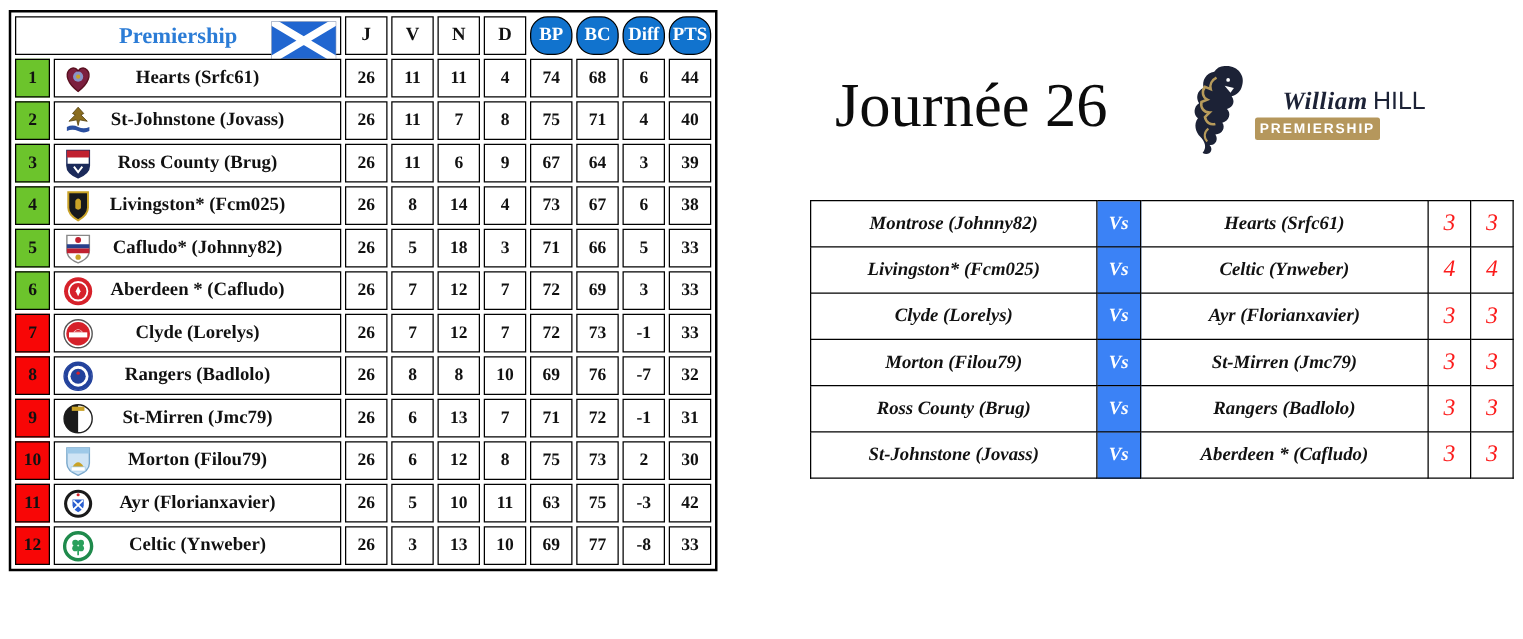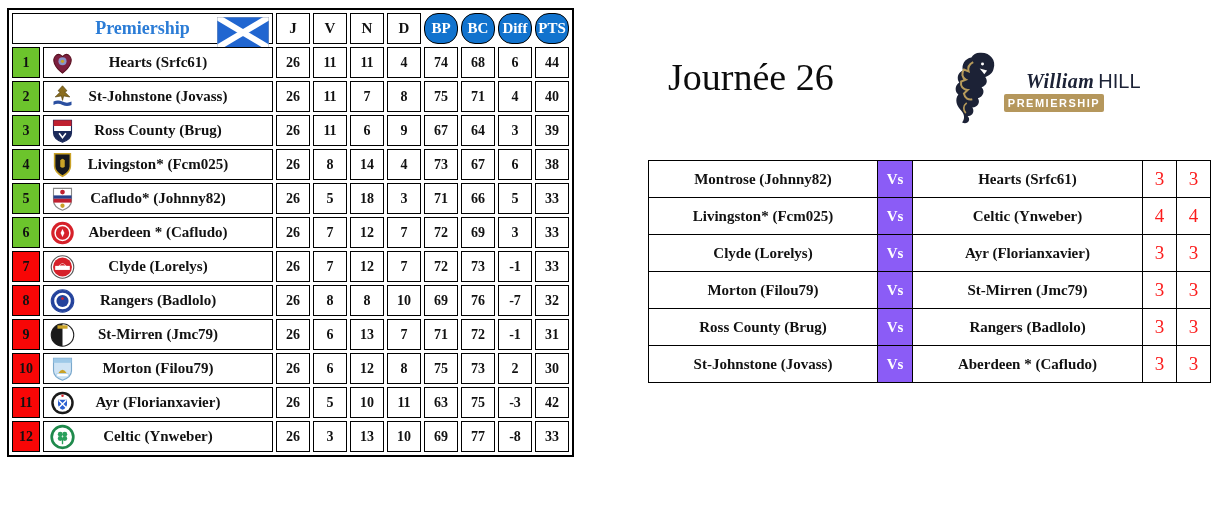--- a/index.html
+++ b/index.html
@@ -29,46 +29,46 @@
   .standings .h-blue { background:#1173ce; color:#fff;border-radius:14px; }
   .zone-green { background:#6cc42c !important; color:#1a1a1a; font-weight:normal; font-size:16px; }
   .zone-red   { background:#f80606 !important; color:#fff;   font-weight:normal; font-size:16px; }
   .crest { position:absolute; left:5px; top:50%; transform:translateY(-50%); width:27px; height:27px; }
   .crest svg { width:27px; height:27px; display:block; }
   .c-pts { color:#fd2e2e;margin-left:42px; }
 
   
   .journee {
     position:absolute; left:668px; top:55px; width:170px;
-    font-size:38px; color:#0c0c0c; font-weight:normal; text-align:left; white-space:nowrap;
+    font-size:50px; color:#0c0c0c; font-weight:normal; text-align:right; white-space:nowrap;
   }
 
   .wh-logo { position:absolute; left:948px; top:50px; width:160px; height:80px; }
   .wh-lion { position:absolute; left:0; top:0; width:56px; height:78px; }
   .wh-text { position:absolute; left:54px; top:20px; white-space:nowrap; }
   .wh-script { font-family:"Liberation Serif",serif; font-style:italic; font-weight:bold;
                font-size:20px; color:#1c2236; letter-spacing:.5px;margin-left:24px; }
   .wh-bold { font-family:"Liberation Sans",sans-serif; font-weight:normal; font-size:20px; color:#1c2236; }
   .wh-league {
     position:absolute; left:56px; top:44px; width:100px; height:18px; line-height:18px;
     background:#b5975c; color:#fff; text-align:center; border-radius:2px;
     font-family:"Liberation Sans",sans-serif; font-weight:bold; font-size:11px; letter-spacing:1.5px;
   }
 
   
   .fixtures {
     position:absolute; left:648px; top:160px;
-    border-collapse:collapse; border:1.5px solid #000; background:#fff;
+    border-collapse:collapse; border:1.5px solid #000; background:#fff;font-style:italic;
   }
   .fixtures td {
     border:1.2px solid #000; text-align:center; vertical-align:middle;
     height:37px; font-weight:bold; font-size:15px; color:#111;
   }
   .fixtures .f-home { width:229px; }
-  .fixtures .f-vs   { width:35px; background:#8b5cf6; color:#fff; font-size:15px; }
+  .fixtures .f-vs   { width:35px; background:#3b82f6; color:#fff; font-size:15px; }
   .fixtures .f-away { width:230px; }
   .fixtures .f-score { width:34px; color:#fb1b1b; font-weight:normal; font-size:19px; }
 </style>
 </head>
 <body>
 
 <table class="standings">
   <thead>
     <tr>
       <th colspan="2" class="h-title">

